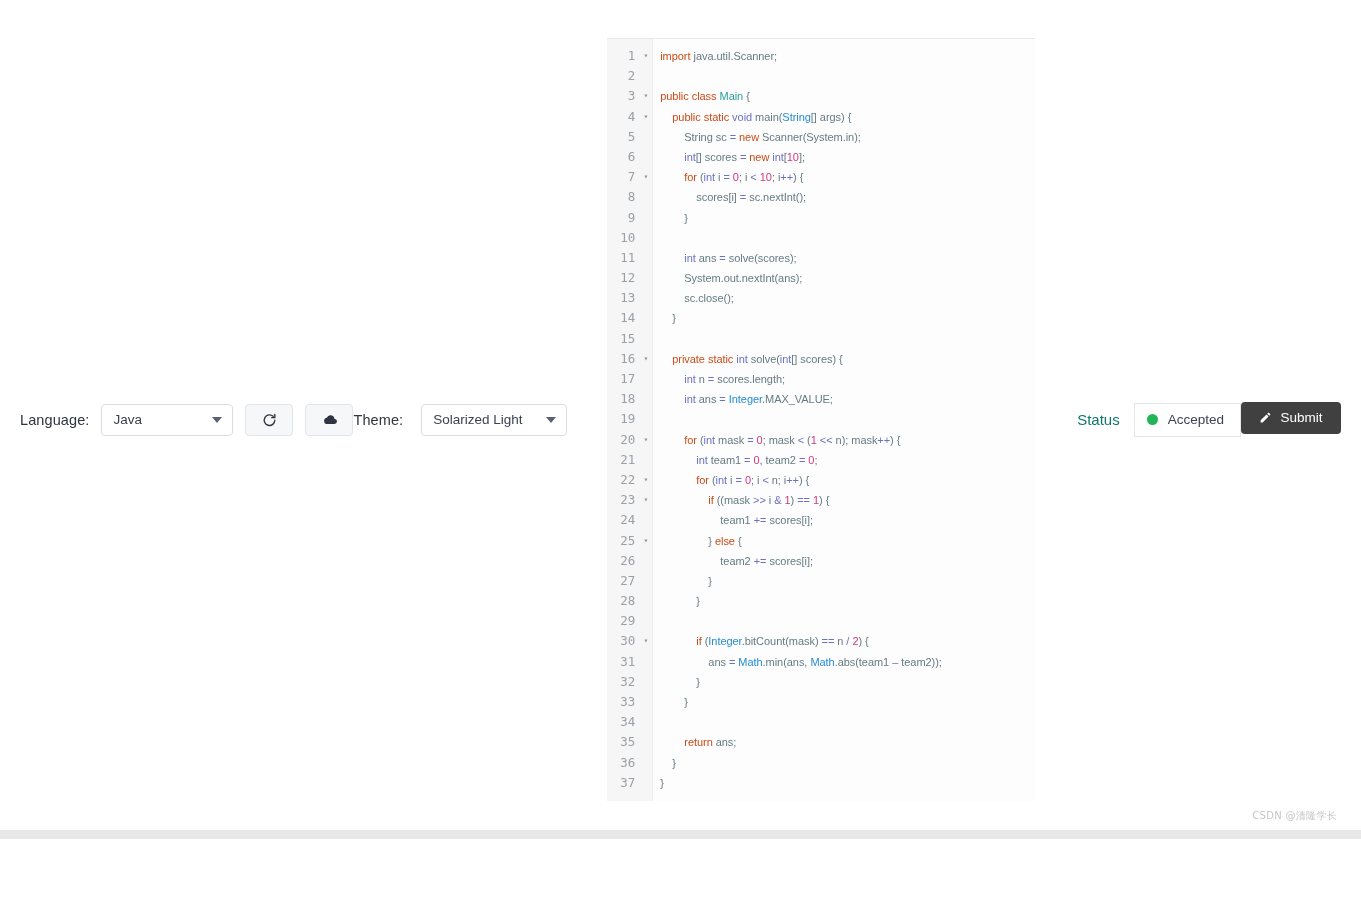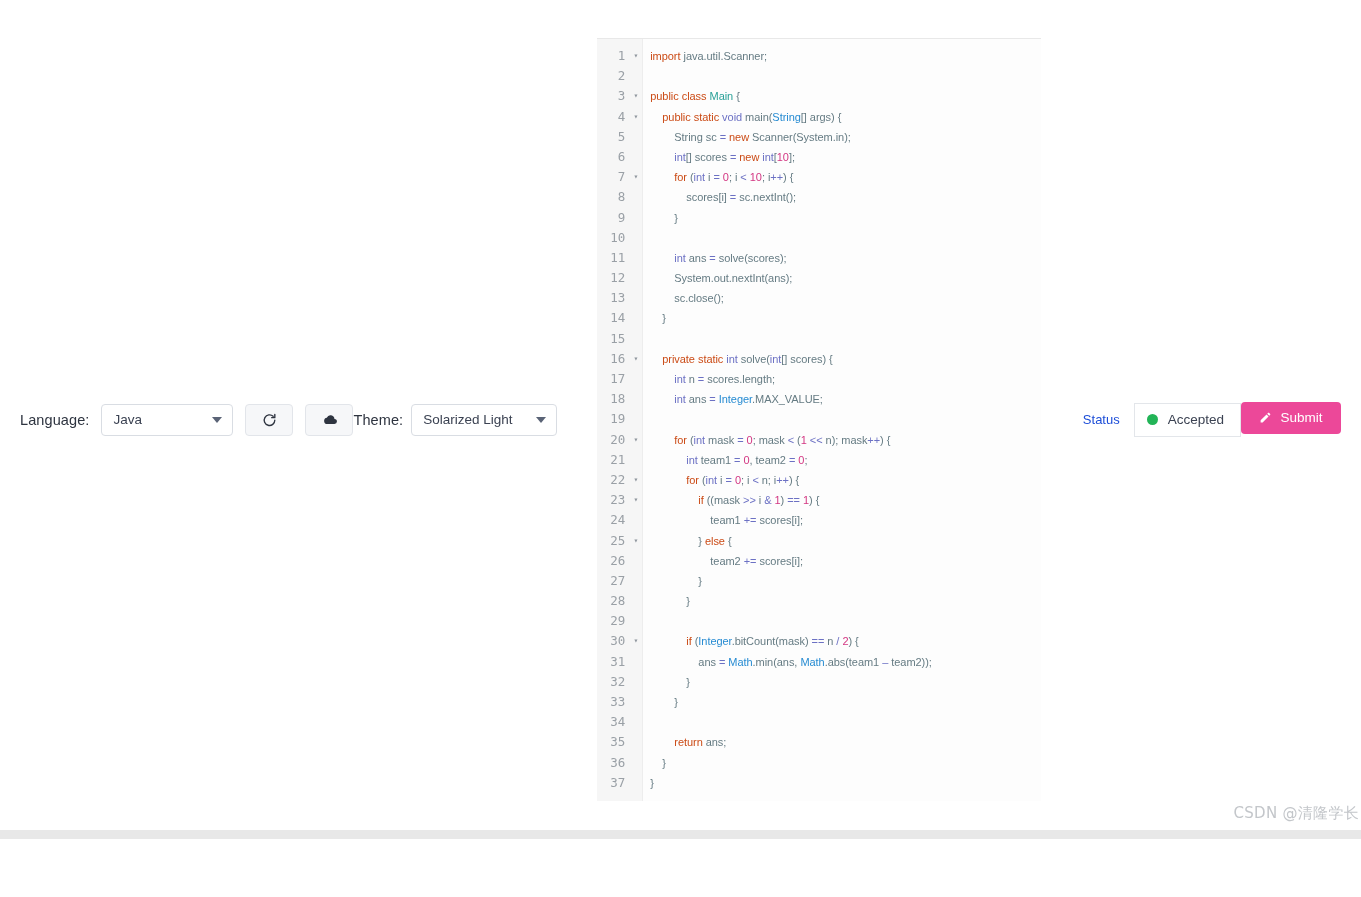--- a/index.html
+++ b/index.html
@@ -24,21 +24,21 @@
     height: 52px;
     flex: 0 0 52px;
     display: flex;
     align-items: center;
     padding: 0 20px 0 20px;
     background: #ffffff;
     position: relative;
   }
   .toolbar-left { display: flex; align-items: center; gap: 12px; }
   .toolbar-right {
-    display: flex; align-items: center; gap: 8px;
+    display: flex; align-items: center; gap: 18px;
     margin-left: auto;
   }
   .tb-label {
     font-size: 14.5px;
     color: #2e3440;
     letter-spacing: .1px;
   }
   .select-box {
     position: relative;
     display: flex;
@@ -141,22 +141,22 @@
   .statusbar {
     flex: 0 0 62px;
     height: 62px;
     display: flex;
     align-items: center;
     padding: 0 20px 0 28px;
     background: #ffffff;
     position: relative;
   }
   .status-label {
-    font-size: 13px;
-    color: #1d4ed8;
+    font-size: 15px;
+    color: #0f766e;
     margin-right: 14px;
   }
   .status-pill {
     display: flex;
     align-items: center;
     gap: 10px;
     height: 34px;
     border: 1px solid #e3e6ea;
     border-radius: 0;
     background: #ffffff;
@@ -174,37 +174,37 @@
   }
   .submit-btn {
     margin-left: auto;
     display: flex;
     align-items: center;
     justify-content: center;
     gap: 8px;
     height: 32px;
     min-width: 100px;
     padding: 0 16px;
-    background: #ec4899;
+    background: #404040;
     border: none;
     border-radius: 4px;
     color: #ffffff;
     font-size: 13.5px;
     font-family: "Liberation Sans", sans-serif;
     cursor: pointer;
     margin-bottom: 4px;
   }
   .submit-btn svg { display: block; }
 
   
   .watermark {
     position: absolute;
-    right: 2px;
+    right: 24px;
     bottom: 16px;
-    font-size: 15px;
+    font-size: 10px;
     color: #c3c6ca;
     font-family: "DejaVu Sans", sans-serif;
     letter-spacing: .3px;
     pointer-events: none;
   }
   .bottom-band {
     position: absolute;
     left: 0; right: 0; bottom: 0;
     height: 9px;
     background: #e8e8e8;

